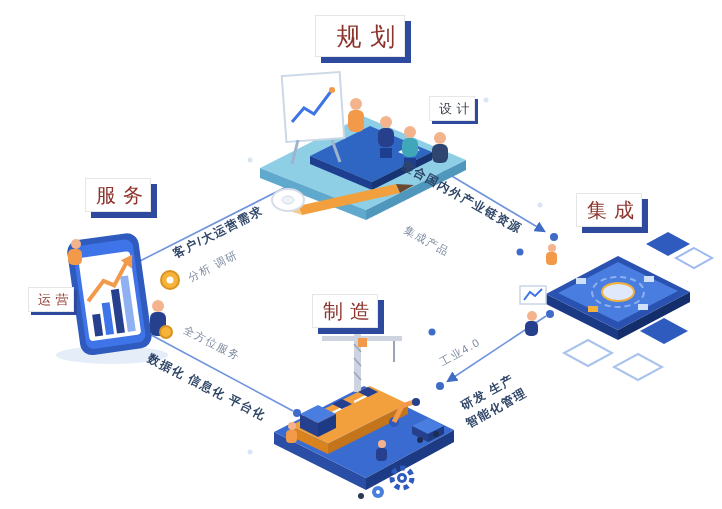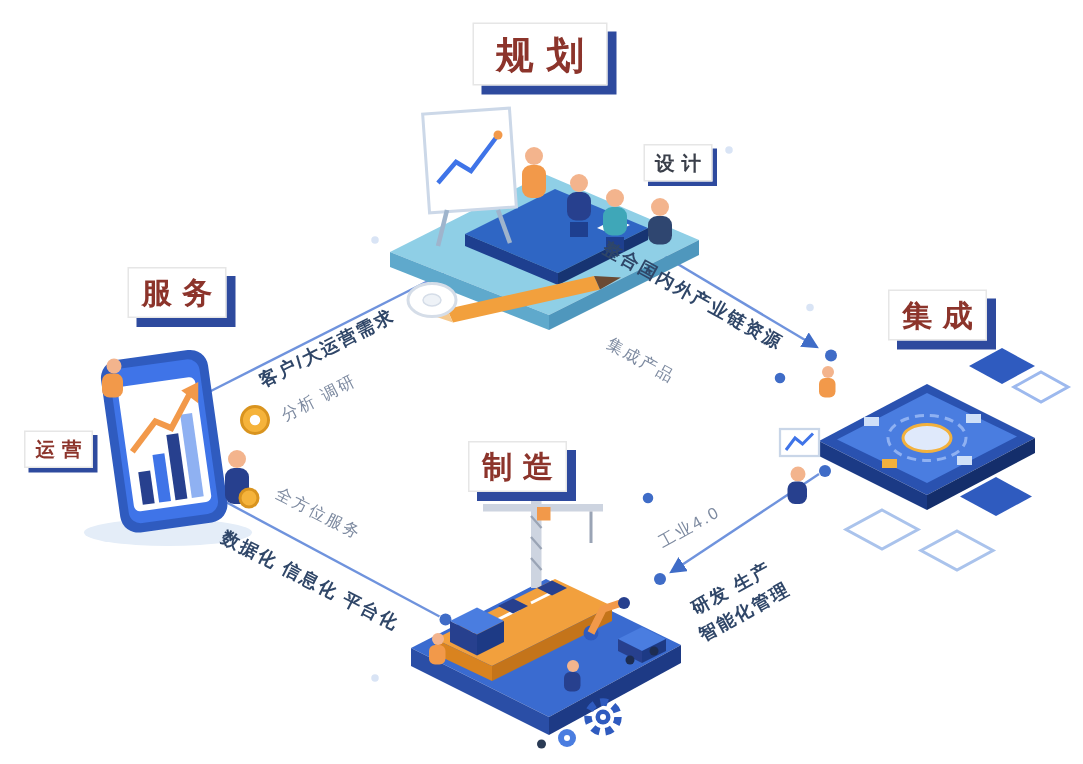--- a/index.html
+++ b/index.html
@@ -8,22 +8,22 @@
     background:#ffffff; font-family:"Liberation Sans", sans-serif;
   }
   svg.layer { position:absolute; z-index:2; }
   #connectors { left:0; top:0; z-index:1; }
   .conn { stroke:#6f93dd; stroke-width:1.6; fill:none; }
   .dot  { fill:#3f6cc7; }
 
   .title-box {
     position:absolute; z-index:4; background:#ffffff;
     border:1px solid #e6e6e6; box-shadow:6px 6px 0 #2e4a9e;
-    display:flex; align-items:center; justify-content:center;
-    font-weight:bold; color:#8c342b;
+    display:flex; align-items:center; justify-content:flex-end;
+    font-weight:normal; color:#8c342b;
     letter-spacing:0.35em; text-indent:0.35em;
   }
   .title-lg { width:88px; height:40px; font-size:25px; }
   .title-md { width:64px; height:32px; font-size:20px; }
   .title-sm { width:44px; height:23px; font-size:13px; box-shadow:3px 3px 0 #2e4a9e; }
   .dark-text { color:#3a3f4a; }
 
   .edge-label {
     position:absolute; z-index:3; white-space:pre-line; text-align:center;
     line-height:1.5; pointer-events:none;
@@ -227,30 +227,30 @@
       <circle cx="99" cy="166" r="3" fill="#2a3b55"></circle>
     </g>
   </svg>
 
   <div class="title-box title-lg" style="left:315px;top:15px">
     <span>规划</span>
   </div>
   <div class="title-box title-md" style="left:85px;top:178px">
     <span>服务</span>
   </div>
-  <div class="title-box title-md" style="left:592px;top:193px">
+  <div class="title-box title-md" style="left:576px;top:193px">
     <span>集成</span>
   </div>
   <div class="title-box title-md" style="left:312px;top:294px">
     <span>制造</span>
   </div>
   <div class="title-box title-sm dark-text" style="left:429px;top:96px">
     <span>设计</span>
   </div>
-  <div class="title-box title-sm" style="left:16px;top:287px">
+  <div class="title-box title-sm" style="left:28px;top:287px">
     <span>运营</span>
   </div>
 
   <div class="edge-label edge-primary" style="left:218px;top:232px;transform:translate(-50%,-50%) rotate(-27deg)">客户/大运营需求</div>
   <div class="edge-label edge-secondary" style="left:213px;top:266px;transform:translate(-50%,-50%) rotate(-27deg)">分析 调研</div>
 
   <div class="edge-label edge-primary" style="left:462px;top:197px;transform:translate(-50%,-50%) rotate(29deg)">整合国内外产业链资源</div>
   <div class="edge-label edge-secondary" style="left:427px;top:241px;transform:translate(-50%,-50%) rotate(29deg)">集成产品</div>
 
   <div class="edge-label edge-secondary" style="left:460px;top:352px;transform:translate(-50%,-50%) rotate(-29deg)">工业4.0</div>

